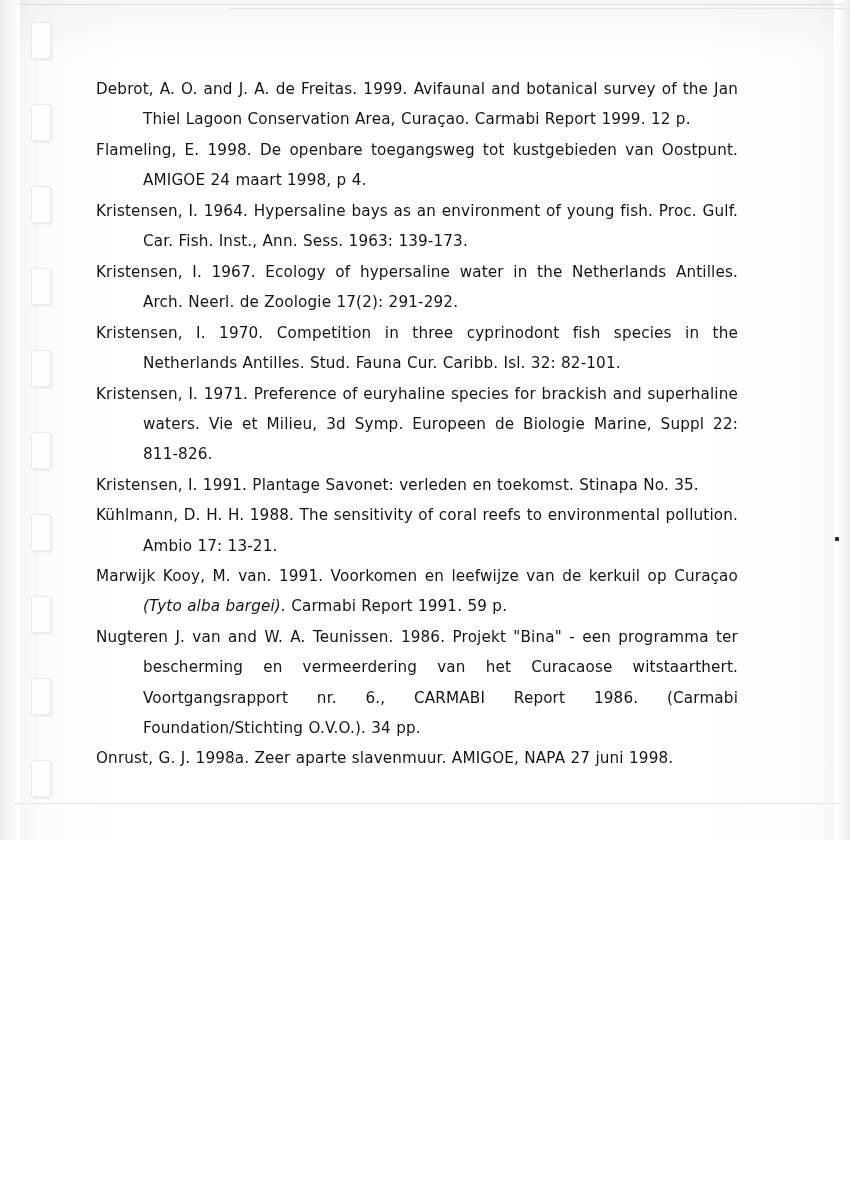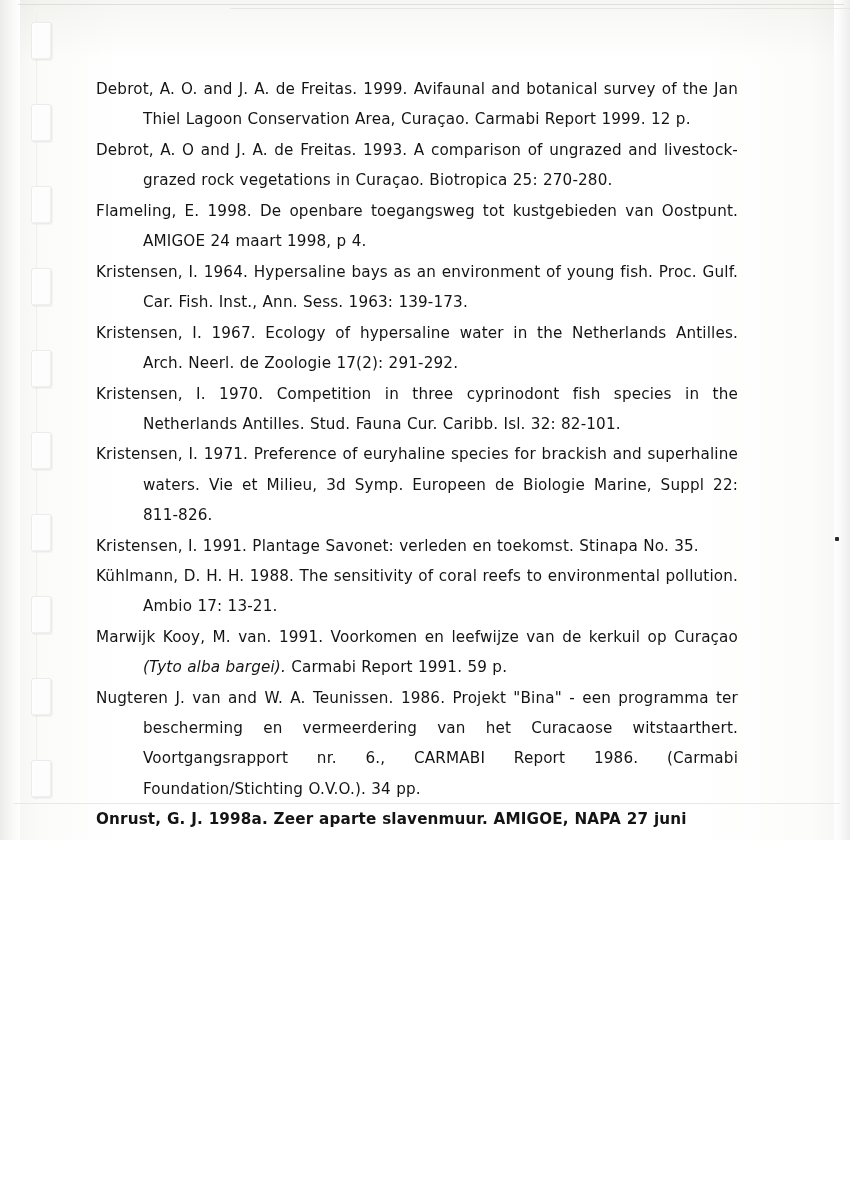--- a/index.html
+++ b/index.html
@@ -113,21 +113,21 @@
     font-size: 15.2px;
     line-height: 30.2px;
     text-align: justify;
     text-justify: inter-word;
     padding-left: 47px;
     text-indent: -47px;
     margin: 0 0 0.5px 0;
     letter-spacing: 0.01em;
     word-spacing: 0.02em;
   }
-  .ref:last-child { text-align: left; font-weight: bold; }
+  .ref:last-child { text-align: left; }
 
   .ref i { }
 
   
   .folio {
     position: absolute;
     left: 0; right: 0;
     top: 1036px;
     text-align: center;
     color: #141414;
@@ -175,21 +175,20 @@
     <div class="hole" style="top:1006px"></div>
     <div class="hole" style="top:1088px"></div>
   </div>
 
   <div class="speck"></div>
 
   <div class="refs">
 
     <p class="ref">Debrot, A. O. and J. A. de Freitas. 1999. Avifaunal and botanical survey of the Jan Thiel Lagoon Conservation Area, Curaçao.  Carmabi Report 1999. 12 p.</p>
 
-    <p class="ref">Debrot, A. O and J. A. de Freitas. 1993. A comparison of ungrazed and livestock-grazed rock vegetations in Curaçao. Biotropica 25: 270-280.</p>
 
     <p class="ref">Flameling, E. 1998. De openbare toegangsweg tot kustgebieden van Oostpunt. AMIGOE 24 maart 1998, p 4.</p>
 
     <p class="ref">Kristensen, I. 1964. Hypersaline bays as an environment of young fish. Proc. Gulf. Car. Fish. Inst., Ann. Sess. 1963: 139-173.</p>
 
     <p class="ref">Kristensen, I. 1967. Ecology of hypersaline water in the Netherlands Antilles. Arch. Neerl. de Zoologie 17(2): 291-292.</p>
 
     <p class="ref">Kristensen, I. 1970. Competition in three cyprinodont fish species in the Netherlands Antilles. Stud. Fauna Cur. Caribb. Isl. 32: 82-101.</p>
 
     <p class="ref">Kristensen, I. 1971. Preference of euryhaline species for brackish and superhaline waters. Vie et Milieu, 3d Symp. Europeen de Biologie Marine, Suppl 22: 811-826.</p>

